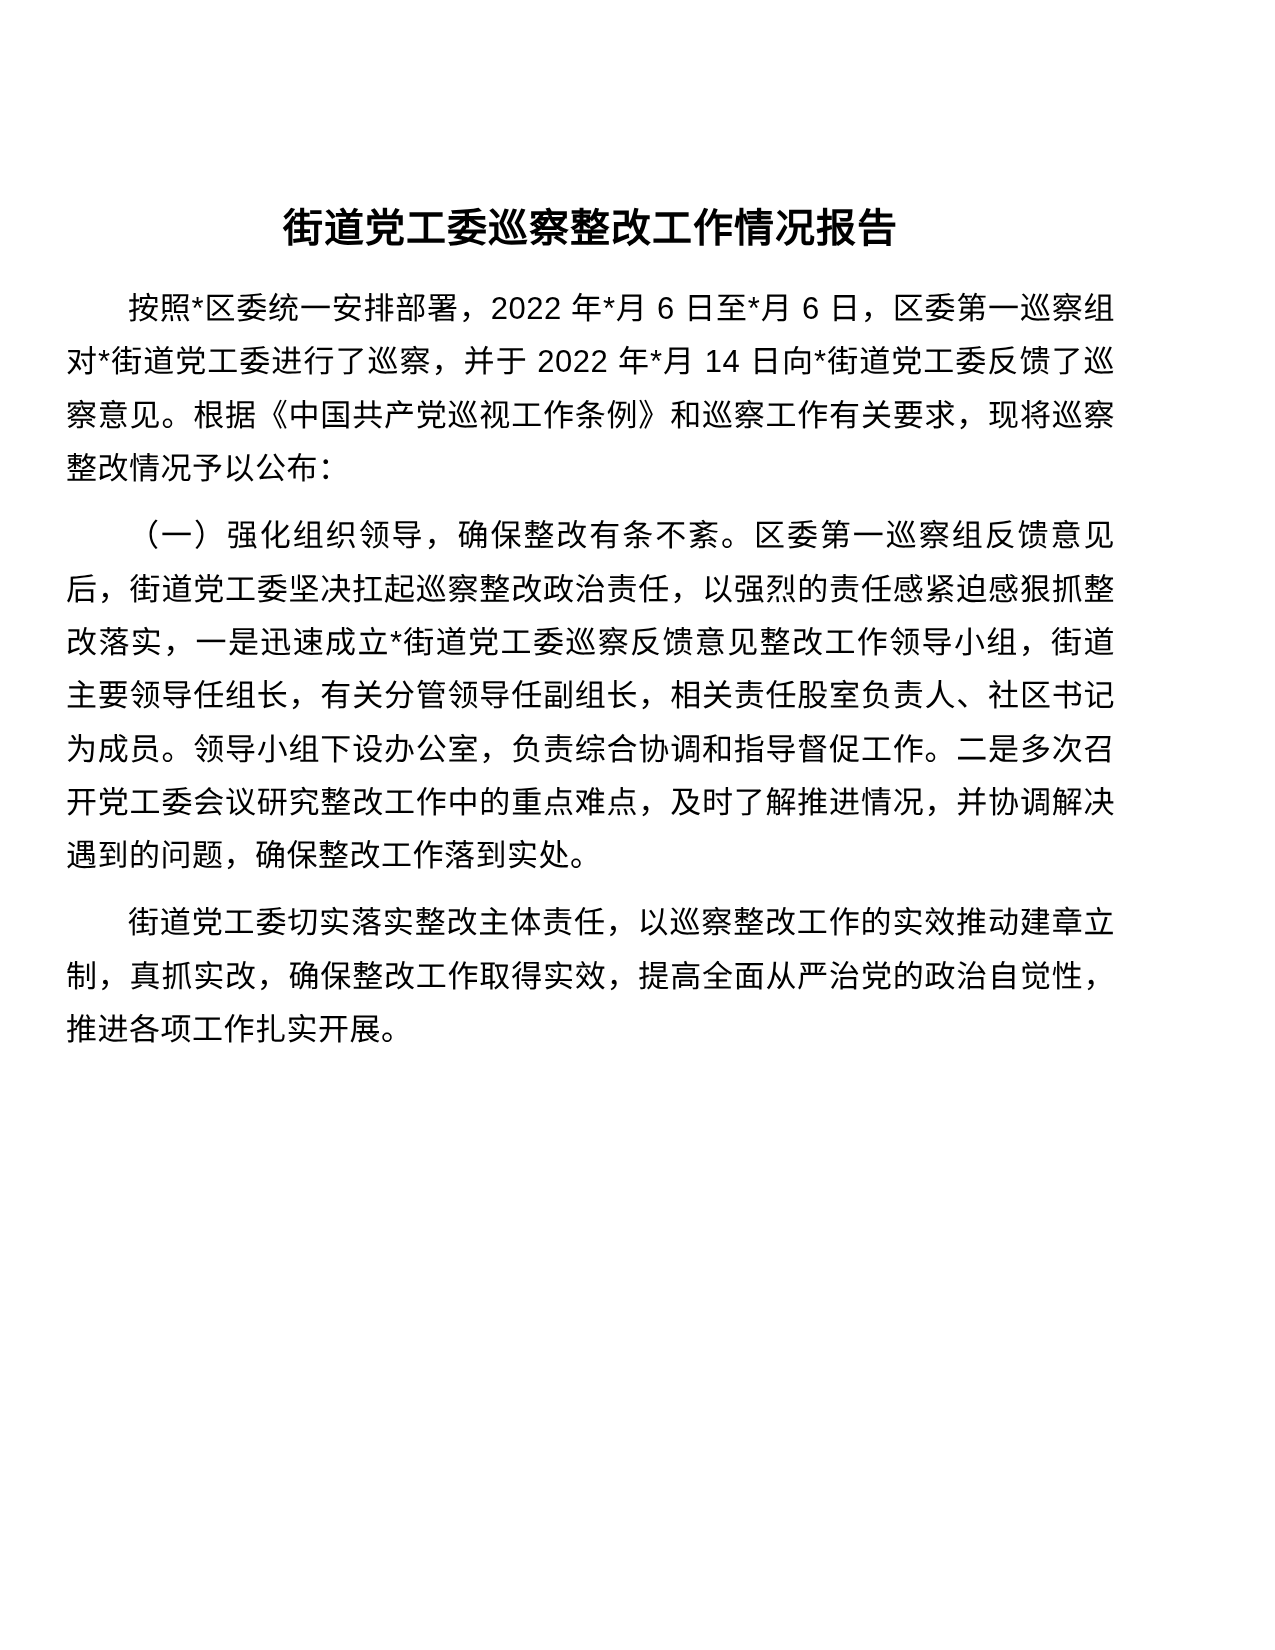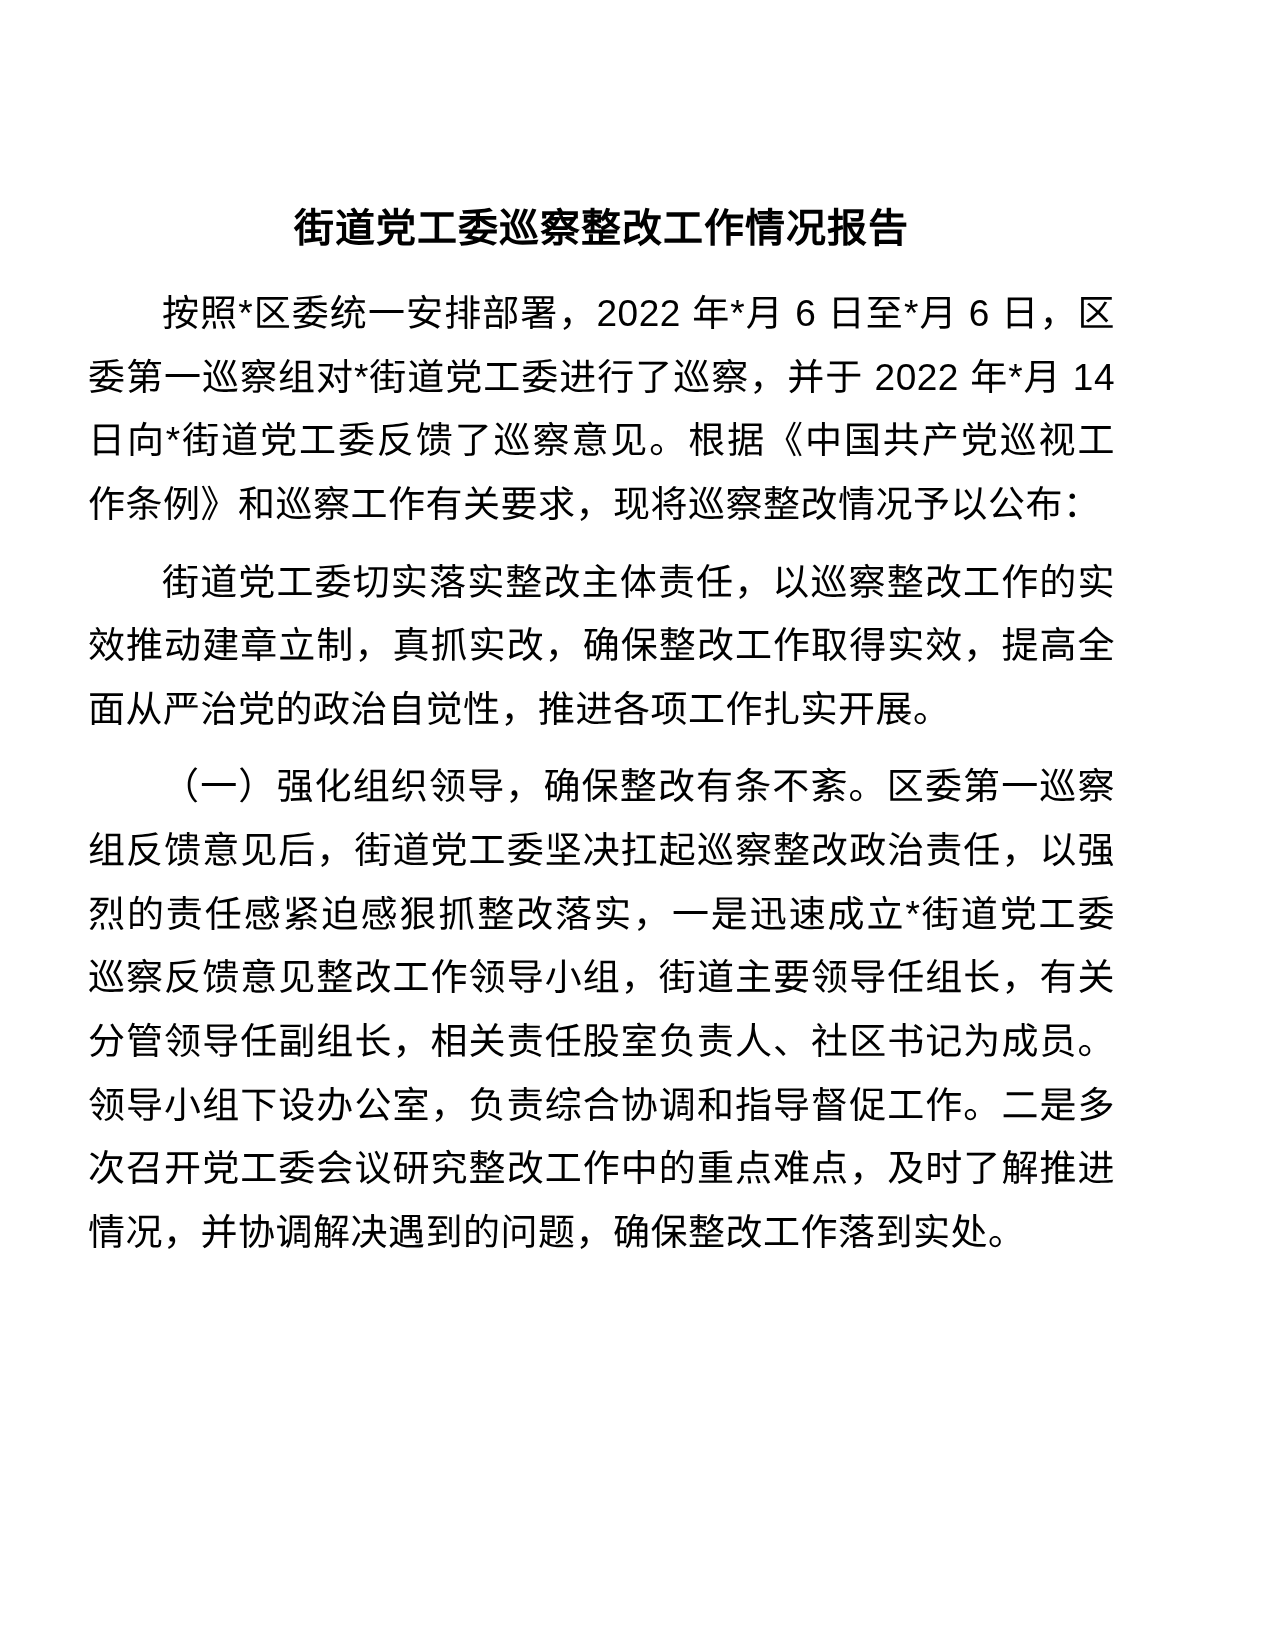--- a/index.html
+++ b/index.html
@@ -11,33 +11,33 @@
     width: 1275px;
     height: 1650px;
     font-family: "Liberation Sans", "DejaVu Sans", sans-serif;
     color: #000000;
     -webkit-font-smoothing: antialiased;
   }
   .page {
     box-sizing: border-box;
     width: 1275px;
     min-height: 1650px;
-    padding: 200px 160px 120px 88px;
+    padding: 200px 160px 120px 66px;
     background: #ffffff;
   }
   .doc-title {
     font-size: 40px;
     font-weight: bold;
     text-align: center;
     letter-spacing: 1px;
     line-height: 1.4;
     margin: 0 0 26px 0;
   }
   .para {
-    font-size: 37px;
+    font-size: 31px;
     line-height: 1.72;
     text-align: justify;
     text-justify: inter-ideograph;
     margin: 0 0 14px 0;
     text-indent: 2em;
     letter-spacing: 0.5px;
   }
   .para.heading {
     text-indent: 2em;
   }
@@ -45,17 +45,17 @@
 </head>
 <body>
 
 <div class="page">
 
   <h1 class="doc-title">街道党工委巡察整改工作情况报告</h1>
 
   <p class="para">按照*区委统一安排部署，2022 年*月 6 日至*月 6 日，区委第一巡察组对*街道党工委进行了巡察，并于 2022 年*月 14 日向*街道党工委反馈了巡察意见。根据《中国共产党巡视工作条例》和巡察工作有关要求，现将巡察整改情况予以公布：</p>
 
 
+  <p class="para">（一）强化组织领导，确保整改有条不紊。区委第一巡察组反馈意见后，街道党工委坚决扛起巡察整改政治责任，以强烈的责任感紧迫感狠抓整改落实，一是迅速成立*街道党工委巡察反馈意见整改工作领导小组，街道主要领导任组长，有关分管领导任副组长，相关责任股室负责人、社区书记为成员。领导小组下设办公室，负责综合协调和指导督促工作。二是多次召开党工委会议研究整改工作中的重点难点，及时了解推进情况，并协调解决遇到的问题，确保整改工作落到实处。</p>
+
   <p class="para">街道党工委切实落实整改主体责任，以巡察整改工作的实效推动建章立制，真抓实改，确保整改工作取得实效，提高全面从严治党的政治自觉性，推进各项工作扎实开展。</p>
-
-  <p class="para">（一）强化组织领导，确保整改有条不紊。区委第一巡察组反馈意见后，街道党工委坚决扛起巡察整改政治责任，以强烈的责任感紧迫感狠抓整改落实，一是迅速成立*街道党工委巡察反馈意见整改工作领导小组，街道主要领导任组长，有关分管领导任副组长，相关责任股室负责人、社区书记为成员。领导小组下设办公室，负责综合协调和指导督促工作。二是多次召开党工委会议研究整改工作中的重点难点，及时了解推进情况，并协调解决遇到的问题，确保整改工作落到实处。</p>
 
 </div>
 
 </body></html>

